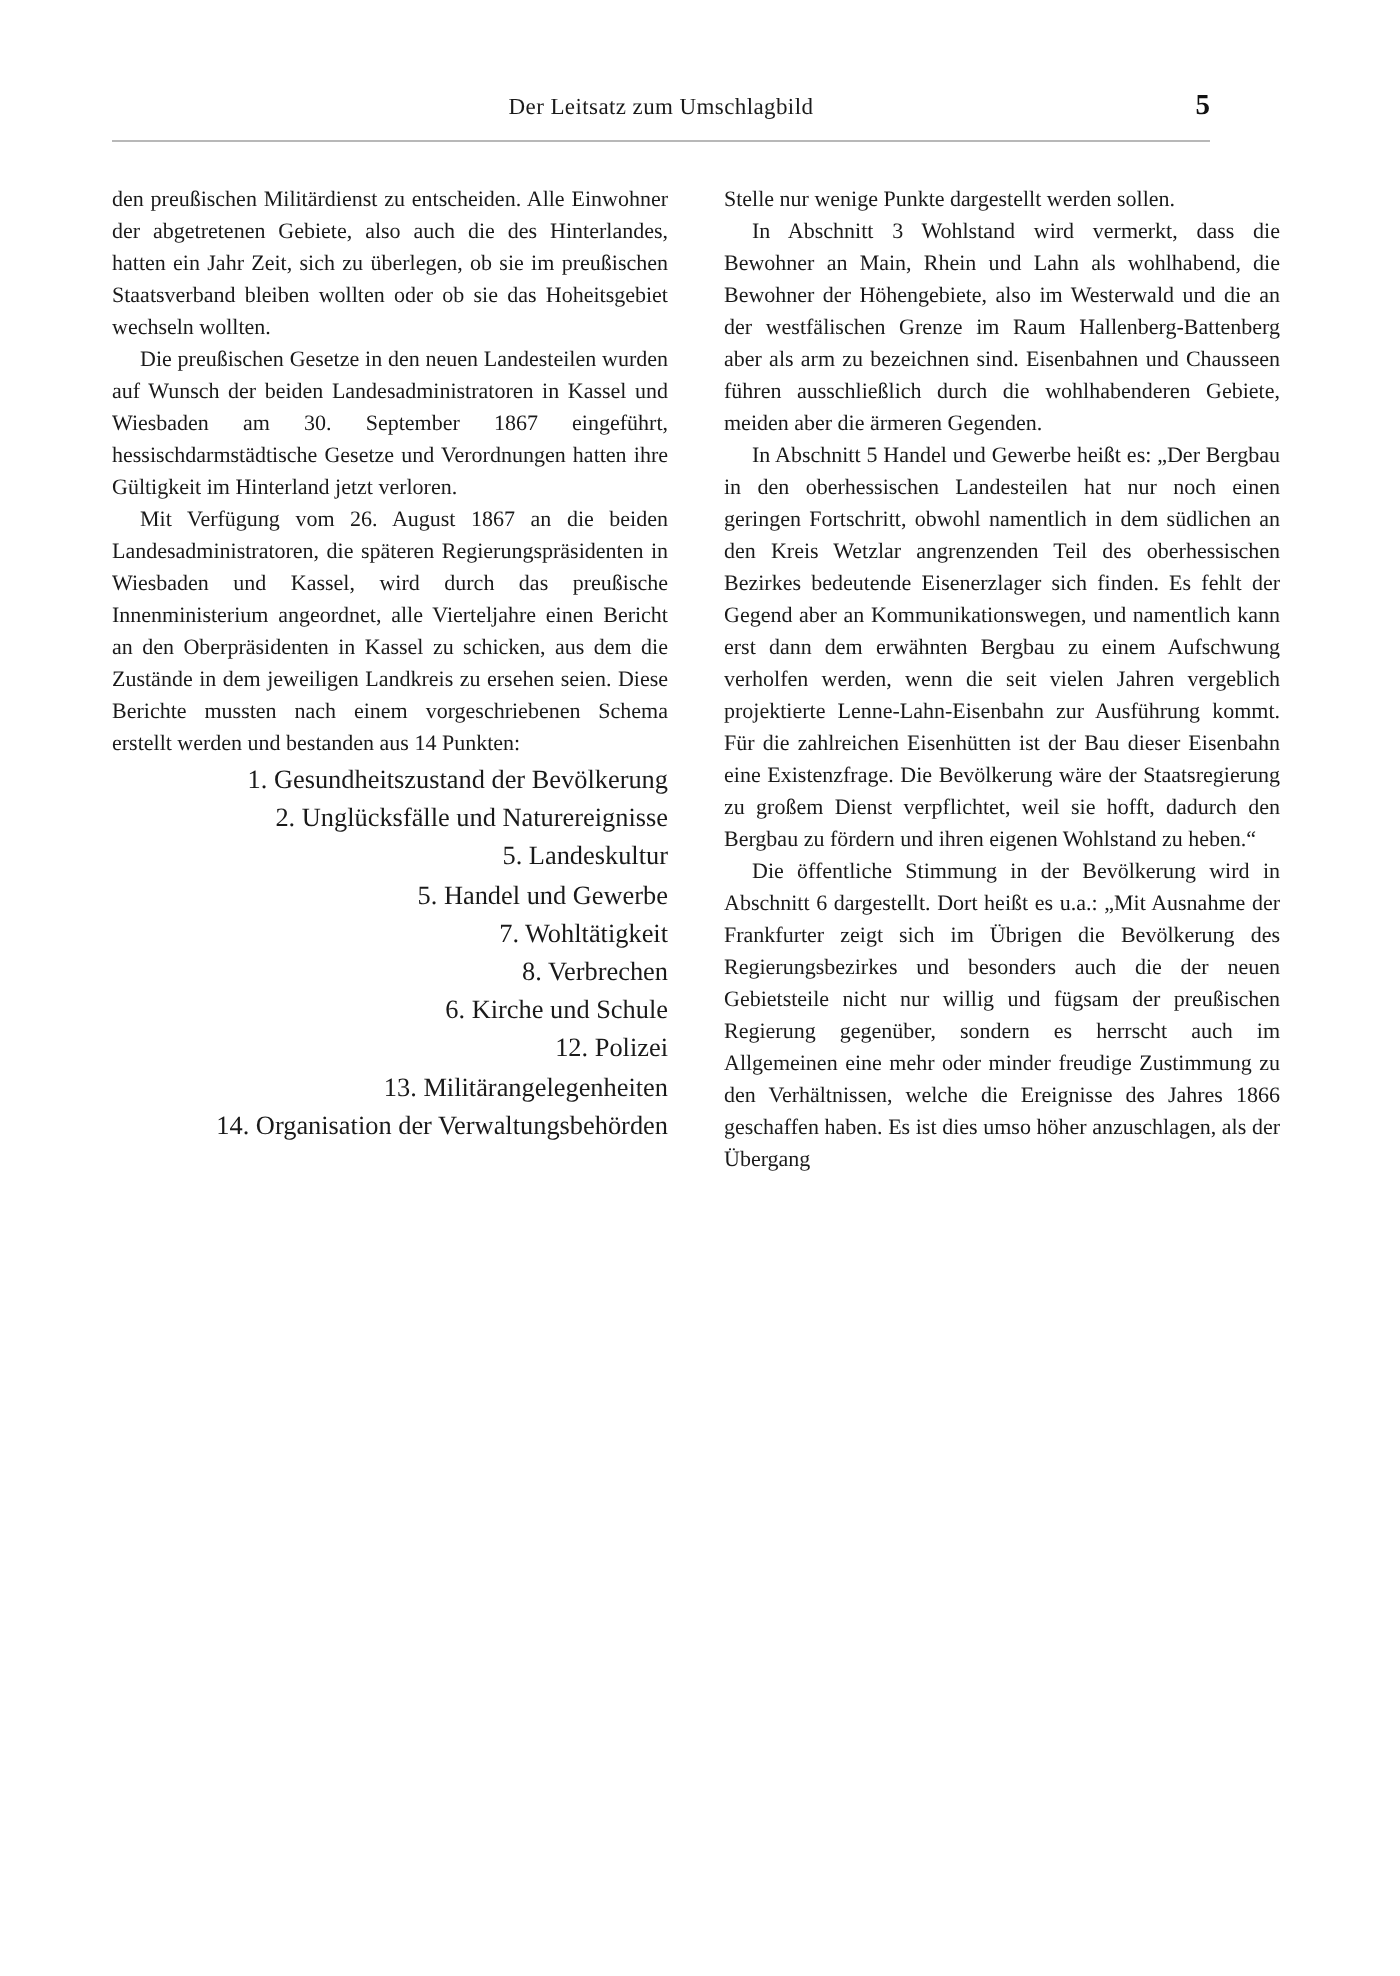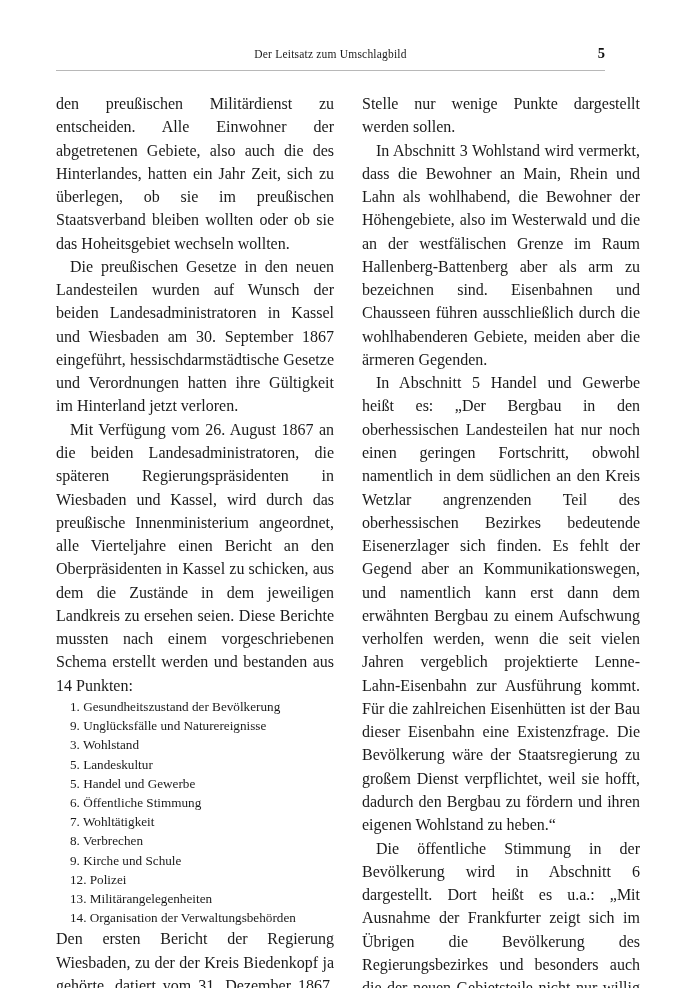--- a/index.html
+++ b/index.html
@@ -55,39 +55,39 @@
     display: flex;
     gap: 28px;
     margin-top: 14px;
   }
   .col {
     width: 278px;
     flex: 0 0 278px;
   }
   p {
     margin: 0;
-    font-size: 16px;
+    font-size: 11px;
     line-height: 1.455;
     text-align: justify;
     text-justify: inter-word;
     hyphens: manual;
   }
   p.indent {
     text-indent: 14px;
   }
   ol.numlist {
     margin: 0;
     padding: 0;
     list-style: none;
   }
   ol.numlist li {
     font-size: 13.2px;
     line-height: 1.455;
     text-indent: 14px;
-    text-align: left;
+    text-align: right;
   }
 </style>
 </head>
 <body>
 
 <div class="page">
 
   <div class="header">
     <div class="header-title">Der Leitsatz zum Umschlagbild</div>
     <div class="header-folio">5</div>
@@ -95,33 +95,30 @@
   </div>
 
   <div class="columns">
 
     <div class="col">
       <p>den preußischen Militärdienst zu entscheiden. Alle Einwohner der abgetretenen Gebiete, also auch die des Hinterlandes, hatten ein Jahr Zeit, sich zu überlegen, ob sie im preußischen Staatsverband bleiben wollten oder ob sie das Hoheitsgebiet wechseln wollten.</p>
       <p class="indent">Die preußischen Gesetze in den neuen Landesteilen wurden auf Wunsch der beiden Landesadministratoren in Kassel und Wiesbaden am 30. September 1867 eingeführt, hessischdarmstädtische Gesetze und Verordnungen hatten ihre Gültigkeit im Hinterland jetzt verloren.</p>
       <p class="indent">Mit Verfügung vom 26. August 1867 an die beiden Landesadministratoren, die späteren Regierungspräsidenten in Wiesbaden und Kassel, wird durch das preußische Innenministerium angeordnet, alle Vierteljahre einen Bericht an den Oberpräsidenten in Kassel zu schicken, aus dem die Zustände in dem jeweiligen Landkreis zu ersehen seien. Diese Berichte mussten nach einem vorgeschriebenen Schema erstellt werden und bestanden aus 14 Punkten:</p>
       <ol class="numlist">
         <li>1. Gesundheitszustand der Bevölkerung</li>
-        <li>9. Unglücksfälle und Naturereignisse</li>
-        <li>3. Wohlstand</li>
+        <li>2. Unglücksfälle und Naturereignisse</li>
         <li>5. Landeskultur</li>
         <li>5. Handel und Gewerbe</li>
-        <li>6. Öffentliche Stimmung</li>
         <li>7. Wohltätigkeit</li>
         <li>8. Verbrechen</li>
-        <li>9. Kirche und Schule</li>
+        <li>6. Kirche und Schule</li>
         <li>12. Polizei</li>
         <li>13. Militärangelegenheiten</li>
         <li>14. Organisation der Verwaltungsbehörden</li>
       </ol>
-      <p>Den ersten Bericht der Regierung Wiesbaden, zu der der Kreis Biedenkopf ja gehörte, datiert vom 31. Dezember 1867, aus dem an dieser</p>
     </div>
 
     <div class="col">
       <p>Stelle nur wenige Punkte dargestellt werden sollen.</p>
       <p class="indent">In Abschnitt 3 Wohlstand wird vermerkt, dass die Bewohner an Main, Rhein und Lahn als wohlhabend, die Bewohner der Höhengebiete, also im Westerwald und die an der westfälischen Grenze im Raum Hallenberg-Battenberg aber als arm zu bezeichnen sind. Eisenbahnen und Chausseen führen ausschließlich durch die wohlhabenderen Gebiete, meiden aber die ärmeren Gegenden.</p>
       <p class="indent">In Abschnitt 5 Handel und Gewerbe heißt es: „Der Bergbau in den oberhessischen Landesteilen hat nur noch einen geringen Fortschritt, obwohl namentlich in dem südlichen an den Kreis Wetzlar angrenzenden Teil des oberhessischen Bezirkes bedeutende Eisenerzlager sich finden. Es fehlt der Gegend aber an Kommunikationswegen, und namentlich kann erst dann dem erwähnten Bergbau zu einem Aufschwung verholfen werden, wenn die seit vielen Jahren vergeblich projektierte Lenne-Lahn-Eisenbahn zur Ausführung kommt. Für die zahlreichen Eisenhütten ist der Bau dieser Eisenbahn eine Existenzfrage. Die Bevölkerung wäre der Staatsregierung zu großem Dienst verpflichtet, weil sie hofft, dadurch den Bergbau zu fördern und ihren eigenen Wohlstand zu heben.“</p>
       <p class="indent">Die öffentliche Stimmung in der Bevölkerung wird in Abschnitt 6 dargestellt. Dort heißt es u.a.: „Mit Ausnahme der Frankfurter zeigt sich im Übrigen die Bevölkerung des Regierungsbezirkes und besonders auch die der neuen Gebietsteile nicht nur willig und fügsam der preußischen Regierung gegenüber, sondern es herrscht auch im Allgemeinen eine mehr oder minder freudige Zustimmung zu den Verhältnissen, welche die Ereignisse des Jahres 1866 geschaffen haben. Es ist dies umso höher anzuschlagen, als der Übergang</p>
     </div>
 
   </div>

